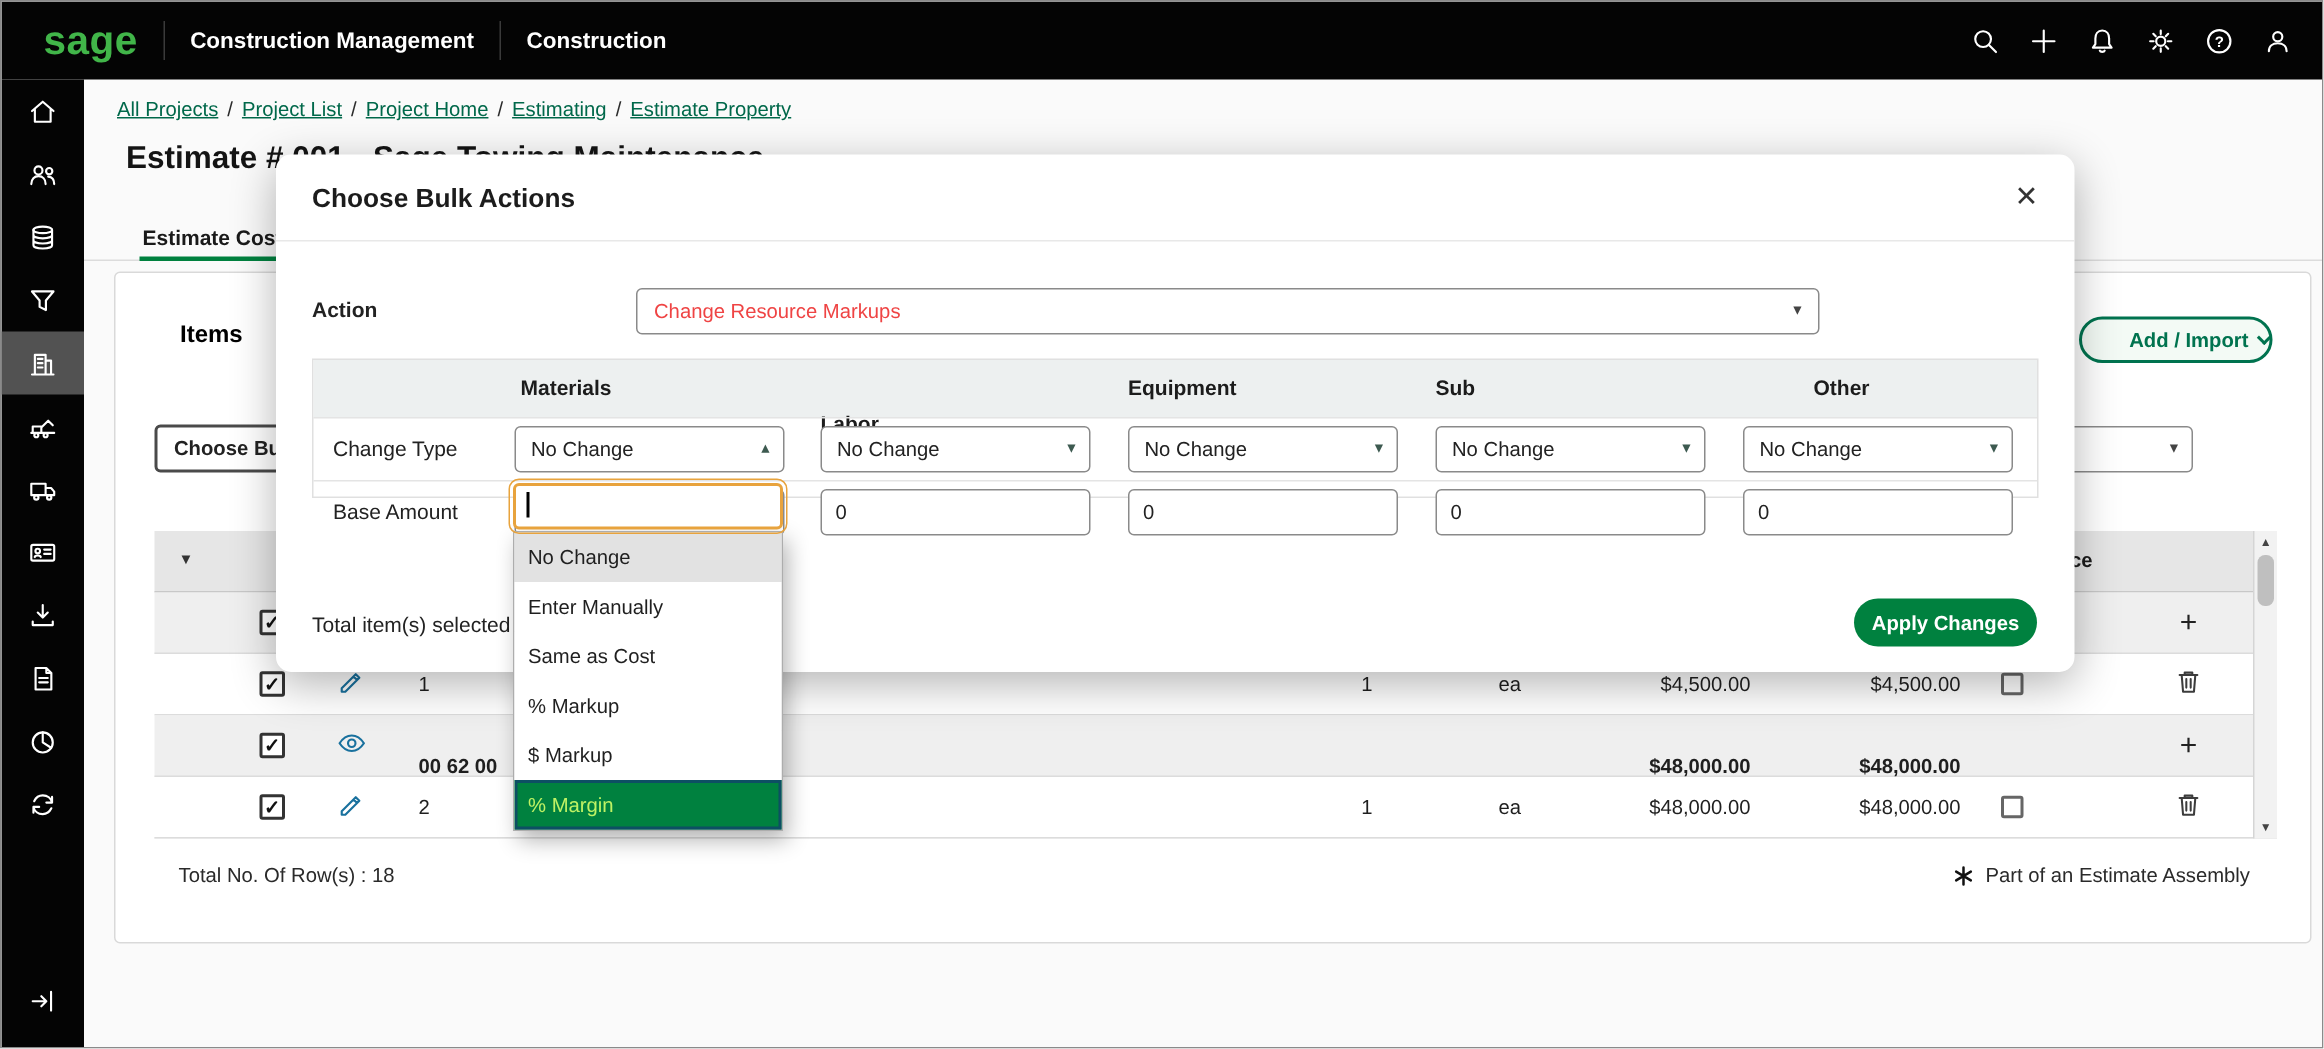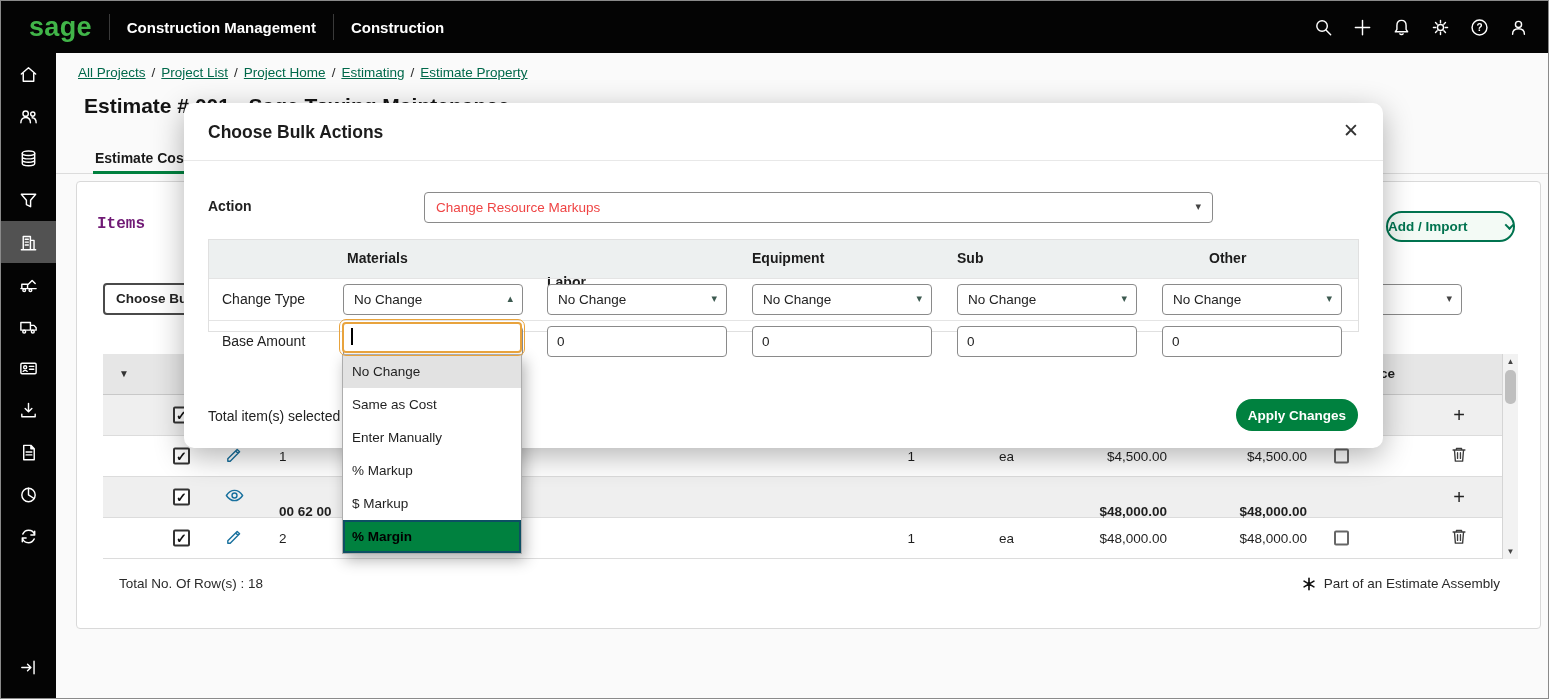--- a/index.html
+++ b/index.html
@@ -25,22 +25,22 @@
   .content { position:absolute; left:55px; top:52px; right:0; bottom:0; background:#FAFAFA; }
   .breadcrumb { position:absolute; left:22px; top:12px; font-size:13.5px; }
   .crumb { color:#00684A; text-decoration:underline; cursor:pointer; }
   .sep { color:#2b2b2b; margin:0 6px; }
   .page-title { position:absolute; left:28px; top:41px; font-size:21px; font-weight:700; color:#141414; white-space:nowrap; }
   .tabbar { position:absolute; left:0; right:0; top:89px; height:32px; border-bottom:1px solid #dcdcdc; }
   .tab { position:absolute; left:37px; top:3px; height:29px; line-height:26px; font-weight:700; font-size:14px; color:#1a1a1a; border-bottom:3px solid #00813F; padding:0 2px; cursor:pointer; }
 
   
   .card { position:absolute; left:20px; top:128px; width:1465px; height:448px; background:#fff; border:1px solid #d9d9d9; border-radius:4px; }
-  .panel-title { position:absolute; left:20px; top:33px; font-size:16px; font-weight:700; color:#701a75;font-family:Liberation Mono, monospace; }
-  .btn-addimport { position:absolute; left:1309px; top:29px; width:129px; height:31px; border:2px solid #00734F; border-radius:17px; background:#f3faf5; color:#00734F; font-weight:700; font-size:13.5px; display:flex; align-items:center; justify-content:space-between; gap:7px; cursor:pointer; }
+  .panel-title { position:absolute; left:43px; top:33px; font-size:16px; font-weight:700; color:#000000; }
+  .btn-addimport { position:absolute; left:1309px; top:29px; width:129px; height:31px; border:2px solid #00734F; border-radius:17px; background:#f3faf5; color:#00734F; font-weight:700; font-size:13.5px; display:flex; align-items:center; justify-content:flex-end; gap:7px; cursor:pointer; }
   .chev { width:7px; height:7px; border-right:2px solid #00734F; border-bottom:2px solid #00734F; transform:rotate(45deg) translate(-1px,-1px); }
   .btn-bulk { position:absolute; left:26px; top:101px; width:172px; height:32px; border:2px solid #4a4a4a; border-radius:4px; background:#fff; font-size:13.5px; font-weight:600; color:#222; line-height:28px; text-align:left; padding-left:11px; white-space:nowrap; overflow:hidden; cursor:pointer; }
   .right-dd { position:absolute; left:1135px; top:102px; width:250px; height:31px; border:1px solid #8a8a8a; border-radius:4px; background:#fff; cursor:pointer; }
   .right-dd .car { position:absolute; right:9px; top:7px; font-size:11px; color:#444; }
 
   
   .tbl { position:absolute; left:26px; top:172px; width:1415px; height:205px; border-bottom:1px solid #d5d5d5; }
   .thead { position:absolute; left:0; top:0; width:1415px; height:41px; background:#e6e6e6; border-bottom:1px solid #c8c8c8; }
   .sortcar { position:absolute; left:16px; top:14px; font-size:10px; color:#333; cursor:pointer; }
   .price-h { position:absolute; right:123px; top:12px; font-weight:700; font-size:13.5px; color:#1c1c1c; }
@@ -90,21 +90,21 @@
   .m-selcount { position:absolute; left:24px; top:305px; font-size:14px; color:#222; }
   .btn-apply { position:absolute; left:1052px; top:296px; width:122px; height:32px; background:#00813F; border:none; border-radius:17px; color:#fff; font-weight:700; font-size:13.5px; font-family:inherit; cursor:pointer; }
 
   
   .dd-panel { position:absolute; left:341px; top:319px; width:180px; z-index:60; }
   .dd-search { position:relative; margin-top:2px; width:180px; height:31px; border:2px solid #E8A33D; border-radius:4px; outline:1px solid #E8A33D; outline-offset:2px; background:#fff; padding:0 8px; font-size:13.5px; font-family:inherit; }
   .dd-cursor { position:absolute; left:9px; top:8px; width:2px; height:17px; background:#000; }
   .dd-list { margin-top:1px; width:180px; background:#fff; border:1px solid #adadad; box-shadow:3px 6px 14px rgba(0,0,0,.3); }
   .opt { height:33px; line-height:33px; padding-left:9px; font-size:13.5px; color:#1f1f1f; background:#fff; cursor:pointer; }
   .opt.hl { background:#e2e2e2; }
-  .opt.sel { background:#00813F; color:#000000; box-shadow:inset 0 0 0 2px #0d4f63;font-weight:bold; }
+  .opt.sel { background:#00813F; color:#bef264; box-shadow:inset 0 0 0 2px #0d4f63; }
 </style>
 </head>
 <body>
 
 <div class="app">
 
   <div class="topbar">
     <div class="brand">sage</div>
     <div class="tdiv"></div>
     <div class="tbt">Construction Management</div>
@@ -395,21 +395,21 @@
     <button class="btn-apply">Apply Changes</button>
   </div>
 
   <div class="dd-panel">
     <div style="position:relative;">
       <input class="dd-search" value="" style="">
       <div class="dd-cursor"></div>
     </div>
     <div class="dd-list">
       <div class="opt hl">No Change</div>
+      <div class="opt">Enter Manually</div>
       <div class="opt">Same as Cost</div>
-      <div class="opt">Enter Manually</div>
       <div class="opt">% Markup</div>
       <div class="opt">$ Markup</div>
       <div class="opt sel">% Margin</div>
     </div>
   </div>
 
 </div>
 
 </body></html>

